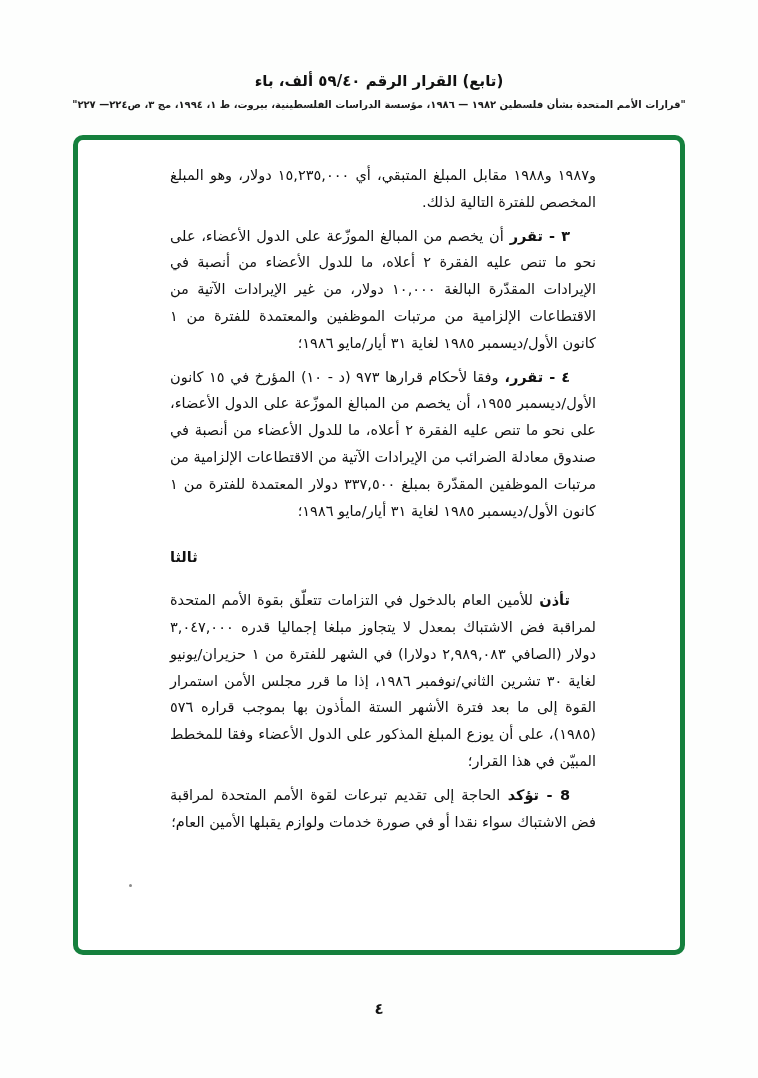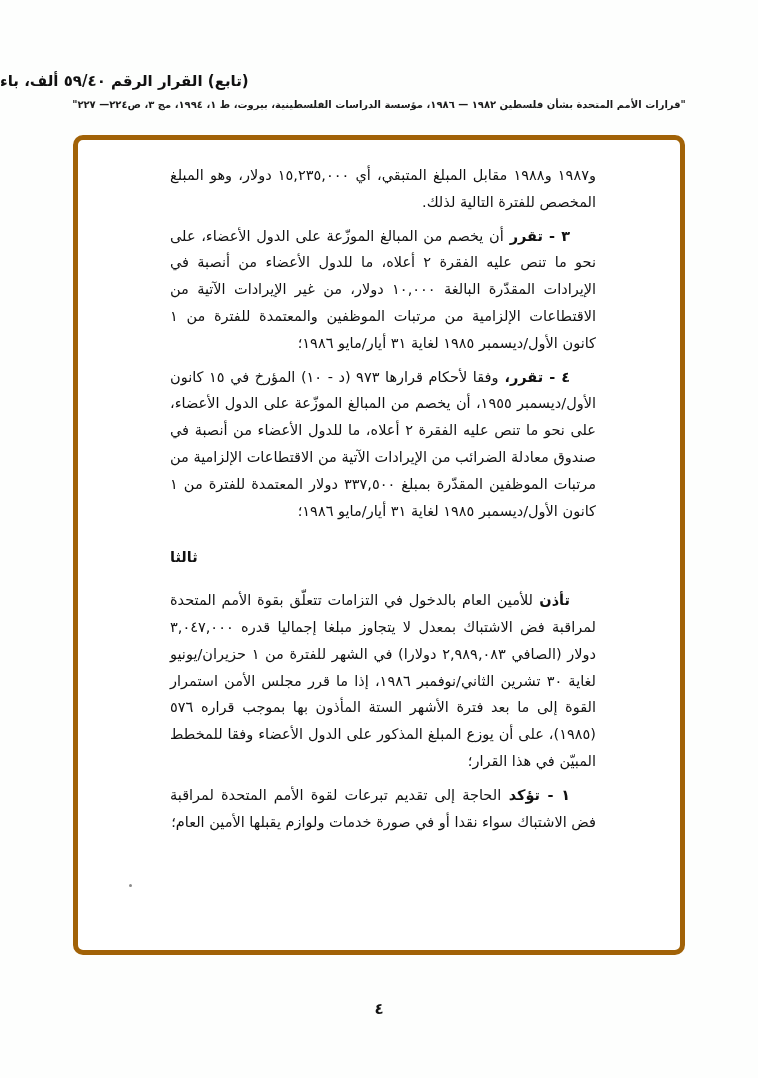--- a/index.html
+++ b/index.html
@@ -16,40 +16,40 @@
     overflow: hidden;
   }
   .sheet {
     position: relative;
     width: 758px;
     height: 1078px;
     background: #fdfefd;
   }
   .doc-title {
     padding-top: 72px;
-    text-align: left;
+    text-align: center;
     direction: rtl;
     font-weight: bold;
     font-size: 15px;
     letter-spacing: 0.2px;
   }
   .doc-source {
     margin-top: 9px;
     text-align: center;
     direction: rtl;
     font-weight: bold;
     font-size: 10px;
     color: #1a1a1a;
   }
   .green-box {
     box-sizing: border-box;
     width: 612px;
     height: 820px;
     margin: 25px auto 0 auto;
-    border: 5px solid #a16207;
+    border: 5px solid #15803d;
     border-radius: 10px;
     padding: 22px 84px 0 92px;
     direction: rtl;
     text-align: justify;
     font-size: 14.5px;
     line-height: 26.8px;
     background: #ffffff;
   }
   .para {
     margin: 0 0 7px 0;
@@ -108,21 +108,21 @@
     </div>
 
     <div class="para section-heading">ثالثا</div>
 
     <div class="para indent">
       <span class="lead">تأذن </span><span>للأمين العام بالدخول في التزامات تتعلّق بقوة الأمم المتحدة لمراقبة فض الاشتباك بمعدل لا يتجاوز مبلغا إجماليا قدره ٣,٠٤٧,٠٠٠ دولار (الصافي ٢,٩٨٩,٠٨٣ دولارا) في الشهر للفترة من ١ حزيران/يونيو لغاية ٣٠ تشرين الثاني/نوفمبر ١٩٨٦، إذا ما قرر مجلس الأمن استمرار القوة إلى ما بعد فترة الأشهر الستة المأذون بها بموجب قراره ٥٧٦ (١٩٨٥)، على أن يوزع المبلغ المذكور على الدول الأعضاء وفقا للمخطط المبيّن في هذا القرار؛</span>
     </div>
 
 
     <div class="para indent">
-      <span class="lead">١ - تؤكد </span><span>الحاجة إلى تقديم تبرعات لقوة الأمم المتحدة لمراقبة فض الاشتباك سواء نقدا أو في صورة خدمات ولوازم يقبلها الأمين العام؛</span>
+      <span class="lead">8 - تؤكد </span><span>الحاجة إلى تقديم تبرعات لقوة الأمم المتحدة لمراقبة فض الاشتباك سواء نقدا أو في صورة خدمات ولوازم يقبلها الأمين العام؛</span>
     </div>
 
   </div>
 
   <div class="speck"></div>
 
   <div class="page-number">٤</div>
 
 </div>
 

